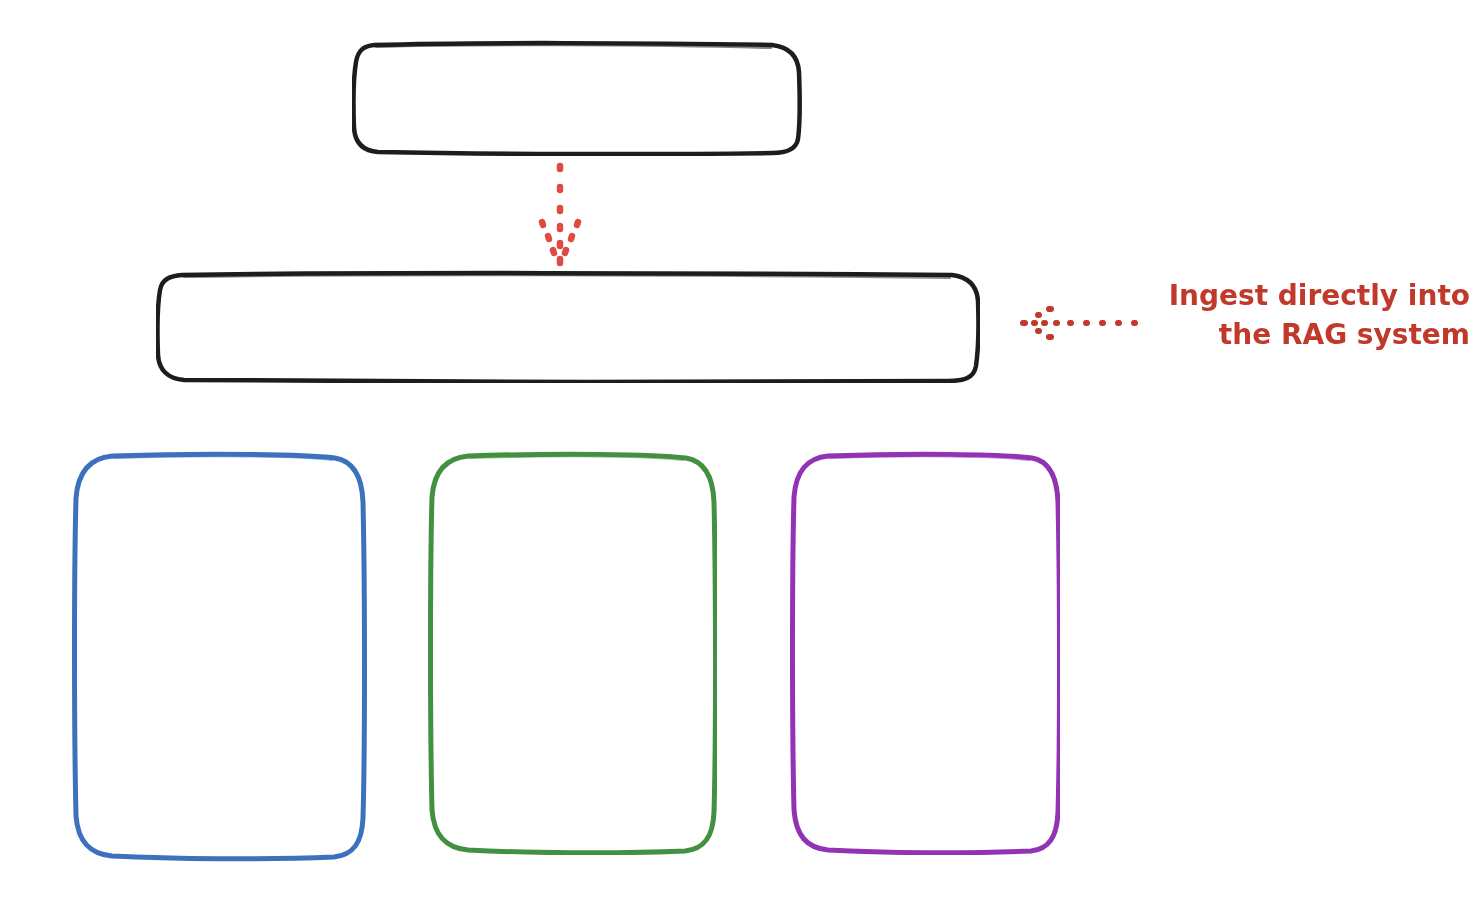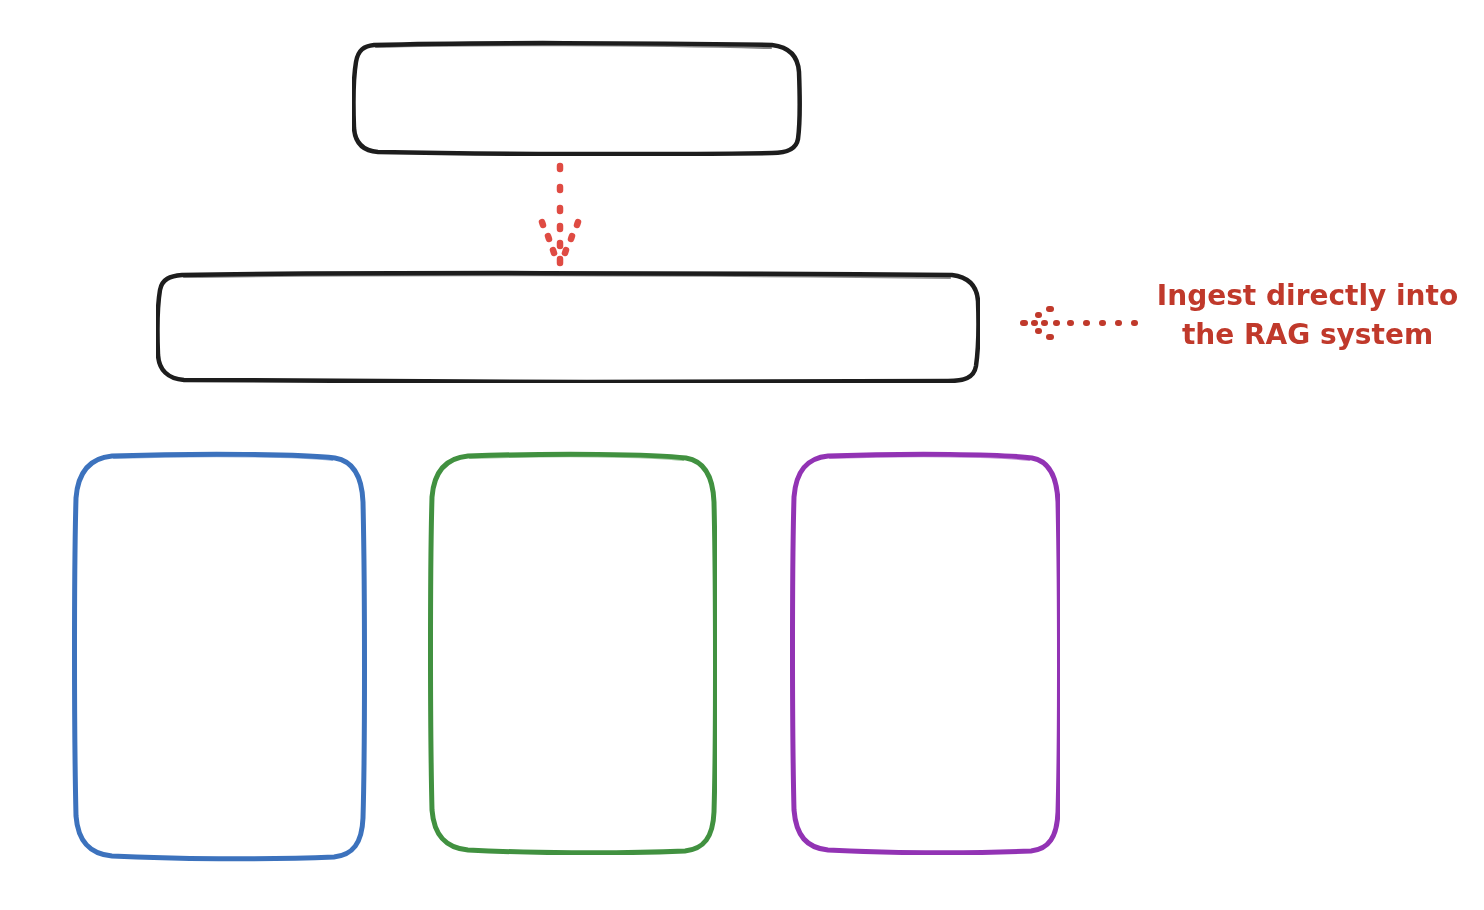--- a/index.html
+++ b/index.html
@@ -124,21 +124,21 @@
   #ingest-annotation {
     position: absolute;
     left: 1145px;
     top: 277px;
     width: 325px;
     color: #c0392b;
     font-family: "DejaVu Sans", sans-serif;
     font-weight: 600;
     font-size: 28px;
     line-height: 1.38;
-    text-align: center;
+    text-align: right;
     white-space: pre-line;
   }
 </style>
 </head>
 <body>
 
 <div id="canvas">
 
   <div class="node" id="agent-node">
     <svg class="sketch-border" viewBox="0 0 450 116" preserveAspectRatio="none">

